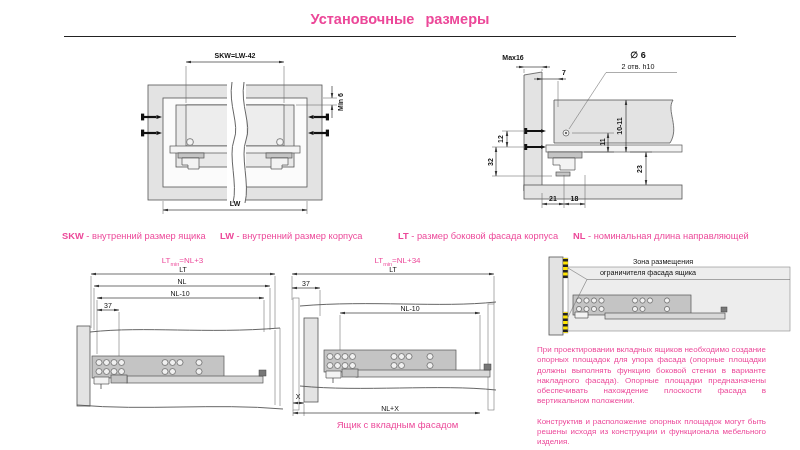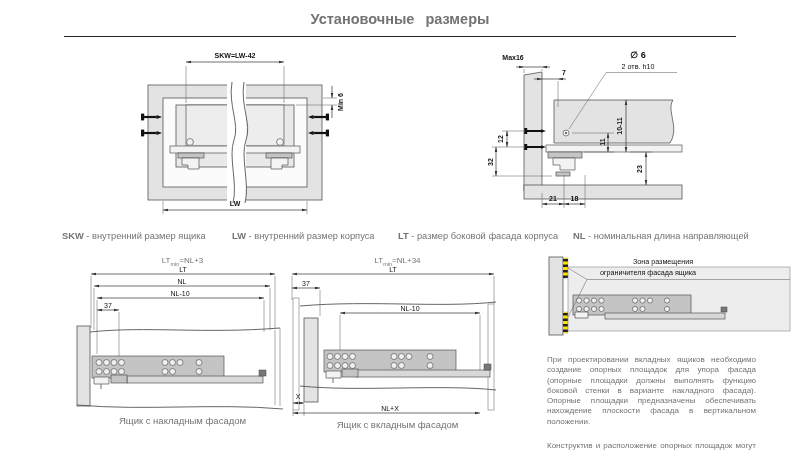--- a/index.html
+++ b/index.html
@@ -1,28 +1,28 @@
 <!DOCTYPE html>
 <html><head>
 <meta charset="utf-8">
 <style>
   html,body{margin:0;padding:0;background:#fff;}
   .page{position:relative;width:800px;height:450px;background:#fff;overflow:hidden;
-        font-family:"Liberation Sans",sans-serif;color:#737373;}
+        font-family:"Liberation Sans",sans-serif;color:#ec4899;}
   .abs{position:absolute;}
   .title{left:0;top:11px;width:800px;text-align:center;font-size:14.5px;font-weight:bold;word-spacing:7px;}
   .rule{left:64px;top:36px;width:672px;height:0;border-top:1.5px solid #222;}
   .legend-item{top:231px;font-size:9.3px;white-space:nowrap;}
   .legend-item b{font-weight:bold;margin-top:47px;}
   .bdraw{text-align:center;width:215px;}
   .formula{font-size:8px;line-height:10px;height:10px;}
   .formula sub{font-size:5.5px;}
   .caption{font-size:9.5px;margin-top:1px;}
   .notes{left:533px;top:341px;width:237px;font-size:8px;line-height:10.3px;text-align:justify;}
-  .notes p{margin:14px;}
+  .notes p{margin:4px;}
   .notes p + p{margin-top:10px;}
   svg{display:block;overflow:visible;}
   .panel{fill:#e3e3e3;stroke:#555;stroke-width:0.8;}
   .panel2{fill:#e9e9e9;stroke:#555;stroke-width:0.8;}
   .cavity{fill:#fbfbfb;stroke:#555;stroke-width:0.8;}
   .inner{fill:#ededed;stroke:#555;stroke-width:0.7;}
   .board{fill:#f3f3f3;stroke:#555;stroke-width:0.7;}
   .slide{fill:#c4c4c4;stroke:#555;stroke-width:0.7;}
   .slide2{fill:#d8d8d8;stroke:#555;stroke-width:0.7;}
   .cap{fill:#777;stroke:#444;stroke-width:0.5;}
@@ -201,21 +201,21 @@
       <line x1="84" y1="159" x2="105" y2="159" class="dim" marker-start="url(#aB)" marker-end="url(#aB)"></line>
       <text x="73" y="156" text-anchor="middle" class="dt b">21</text>
       <text x="94.5" y="156" text-anchor="middle" class="dt b">18</text>
     </g>
   </svg>
 
   <div class="abs legend-item" style="left:62px">
     <b>SKW</b>
     <span>- внутренний размер ящика</span>
   </div>
-  <div class="abs legend-item" style="left:232px">
+  <div class="abs legend-item" style="left:220px">
     <b>LW</b>
     <span>- внутренний размер корпуса</span>
   </div>
   <div class="abs legend-item" style="left:398px">
     <b>LT</b>
     <span>- размер боковой фасада корпуса</span>
   </div>
   <div class="abs legend-item" style="left:573px">
     <b>NL</b>
     <span>- номинальная длина направляющей</span>
@@ -280,21 +280,20 @@
           <circle cx="97.5" cy="105.5" r="3" class="hole"></circle>
         <circle cx="124" cy="96.5" r="3" class="hole"></circle>
           <circle cx="124" cy="105.5" r="3" class="hole"></circle>
         <rect x="52" y="110" width="136" height="7" class="slide2"></rect>
         <rect x="184" y="104" width="7" height="6" class="cap"></rect>
         <path d="M19,111 h15 v7 h-15 z" class="board"></path>
         <rect x="36" y="109" width="16" height="8" class="slide"></rect>
         <line x1="26" y1="118" x2="26" y2="123" class="dim"></line>
       </g>
     </svg>
-    <div class="caption">Ящик с накладным фасадом</div>
   </div>
 
   <div class="abs bdraw" style="left:290px;top:256px">
     <div class="formula">
       <span>LT</span><sub>min</sub><span>=NL+34</span>
     </div>
     <svg width="215" height="152" viewBox="0 0 215 152">
       <defs>
         <marker id="aD" viewBox="0 0 10 6" refX="9.5" refY="3" markerWidth="8" markerHeight="5" orient="auto-start-reverse">
           <path d="M0,0.6 L9.5,3 L0,5.4 Z" fill="#333"></path>

